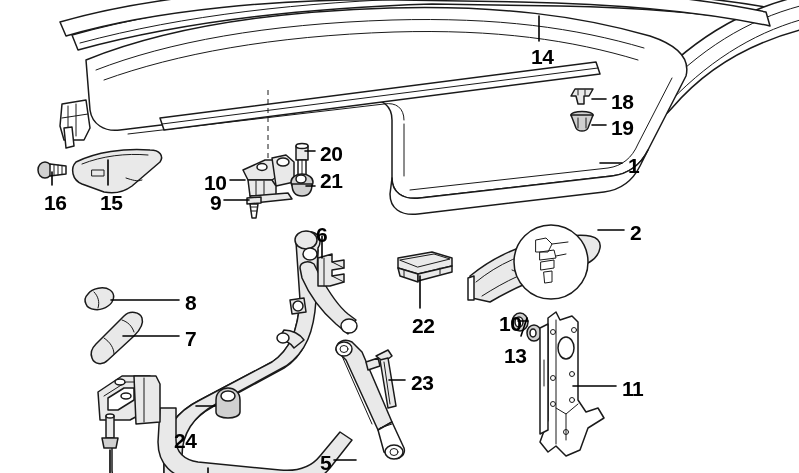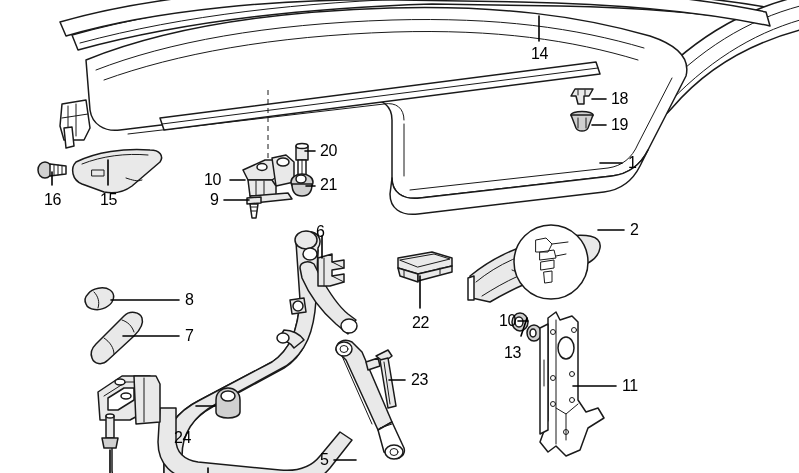--- a/index.html
+++ b/index.html
@@ -14,22 +14,22 @@
     width:799px;height:473px;
     background:#ffffff;
   }
   #artwork{
     position:absolute;left:0;top:0;
     width:799px;height:473px;
   }
   .callout{
     position:absolute;
     font-family:"Liberation Sans", sans-serif;
-    font-size:16px;
-    font-weight:400;
+    font-size:21px;
+    font-weight:700;
     color:#000000;
     line-height:1;
     white-space:nowrap;
     letter-spacing:-0.5px;
   }
 </style>
 </head>
 <body>
 
 <div id="diagram-root">
@@ -341,19 +341,19 @@
       <div class="callout" style="left: 204px; top: 172px;">10</div>
       <div class="callout" style="left: 622px; top: 378px;">11</div>
       <div class="callout" style="left: 499px; top: 313px;">10</div>
       <div class="callout" style="left: 504px; top: 345px;">13</div>
       <div class="callout" style="left: 531px; top: 46px;">14</div>
       <div class="callout" style="left: 100px; top: 192px;">15</div>
       <div class="callout" style="left: 44px; top: 192px;">16</div>
       <div class="callout" style="left: 611px; top: 91px;">18</div>
       <div class="callout" style="left: 611px; top: 117px;">19</div>
       <div class="callout" style="left: 320px; top: 143px;">20</div>
-      <div class="callout" style="left: 320px; top: 177px;">21</div>
+      <div class="callout" style="left: 320px; top: 170px;">21</div>
       <div class="callout" style="left: 412px; top: 315px;">22</div>
       <div class="callout" style="left: 411px; top: 372px;">23</div>
       <div class="callout" style="left: 174px; top: 398px; margin-top: 32px;">24</div>
     </div>
 
 </div>
 
 </body></html>

